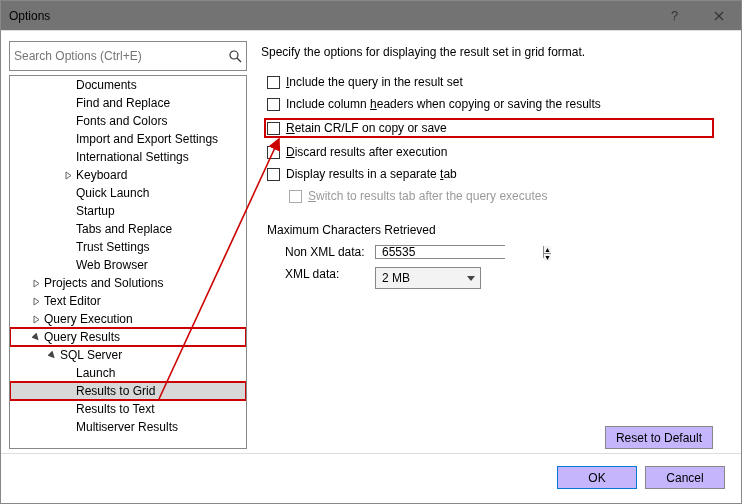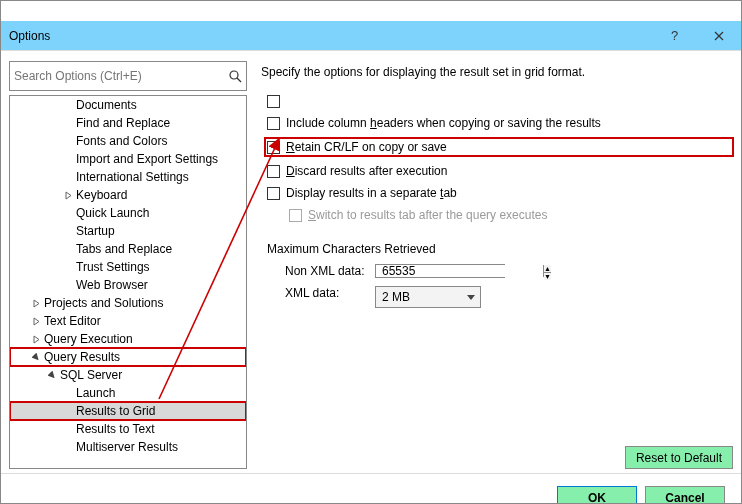--- a/index.html
+++ b/index.html
@@ -11,26 +11,25 @@
     color: #000;
     width: 742px;
     height: 504px;
     overflow: hidden;
     border: 1px solid #888;
     position: relative;
   }
   
   .titlebar {
     height: 30px;
-    background: #7dd3fc;
+    background: #737373;
     display: flex;
     align-items: center;
     padding: 0 0 0 8px;
     border-bottom: 1px solid #ddd;
-    margin-top: 20px;
   }
   .titlebar .title { flex: 1; font-size: 12px; }
   .titlebar .btn {
     width: 45px;
     height: 30px;
     display: flex;
     align-items: center;
     justify-content: center;
     cursor: pointer;
   }
@@ -106,21 +105,21 @@
     align-items: center;
     justify-content: center;
     margin-right: 2px;
     flex: 0 0 12px;
   }
   .tree-label { font-size: 12px; }
   .hl-red { outline: 2px solid #c00; outline-offset: -1px; }
   
   .right {
     flex: 1;
-    padding: 14px 8px 4px 10px;
+    padding: 14px 28px 4px 10px;
     position: relative;
   }
   .desc { margin-bottom: 16px; }
   .chk-row {
     display: flex;
     align-items: center;
     gap: 6px;
     margin-bottom: 8px;
     margin-left: 6px;
   }
@@ -189,27 +188,26 @@
     justify-content: flex-end;
     margin-top: auto;
   }
   
   .dlg-buttons {
     display: flex;
     justify-content: flex-end;
     gap: 8px;
     padding: 12px 16px 14px 0;
     border-top: 1px solid #ddd;
-    font-weight: bold;
   }
   .wbtn {
     min-width: 80px;
     height: 23px;
     border: 1px solid #888;
-    background: #86efac;
+    background: #c4b5fd;
     display: inline-flex;
     align-items: center;
     justify-content: center;
     cursor: pointer;
     font-size: 12px;
     padding: 0 10px;
   }
   .wbtn.primary { border: 1px solid #0078d4; }
   
   .annot-svg {
@@ -362,20 +360,21 @@
           </div>
       </div>
     </div>
 
     <div class="right">
       <div class="right-inner">
         <div class="desc">Specify the options for displaying the result set in grid format.</div>
 
         <div class="chk-row">
           <span class="chk"></span>
+          <span class="chk-label"><span class="ul">I</span><span id="c1">nclude the query in the result set</span></span>
         </div>
         <div class="chk-row">
           <span class="chk"></span>
           <span class="chk-label">Include column <span class="ul">h</span>eaders when copying or saving the results</span>
         </div>
         <div class="chk-row hl-red" style="display:inline-flex;padding:2px 6px 2px 2px;margin-left:4px;">
           <span class="chk"></span>
           <span class="chk-label"><span class="ul">R</span>etain CR/LF on copy or save</span>
         </div>
         <div class="chk-row">

